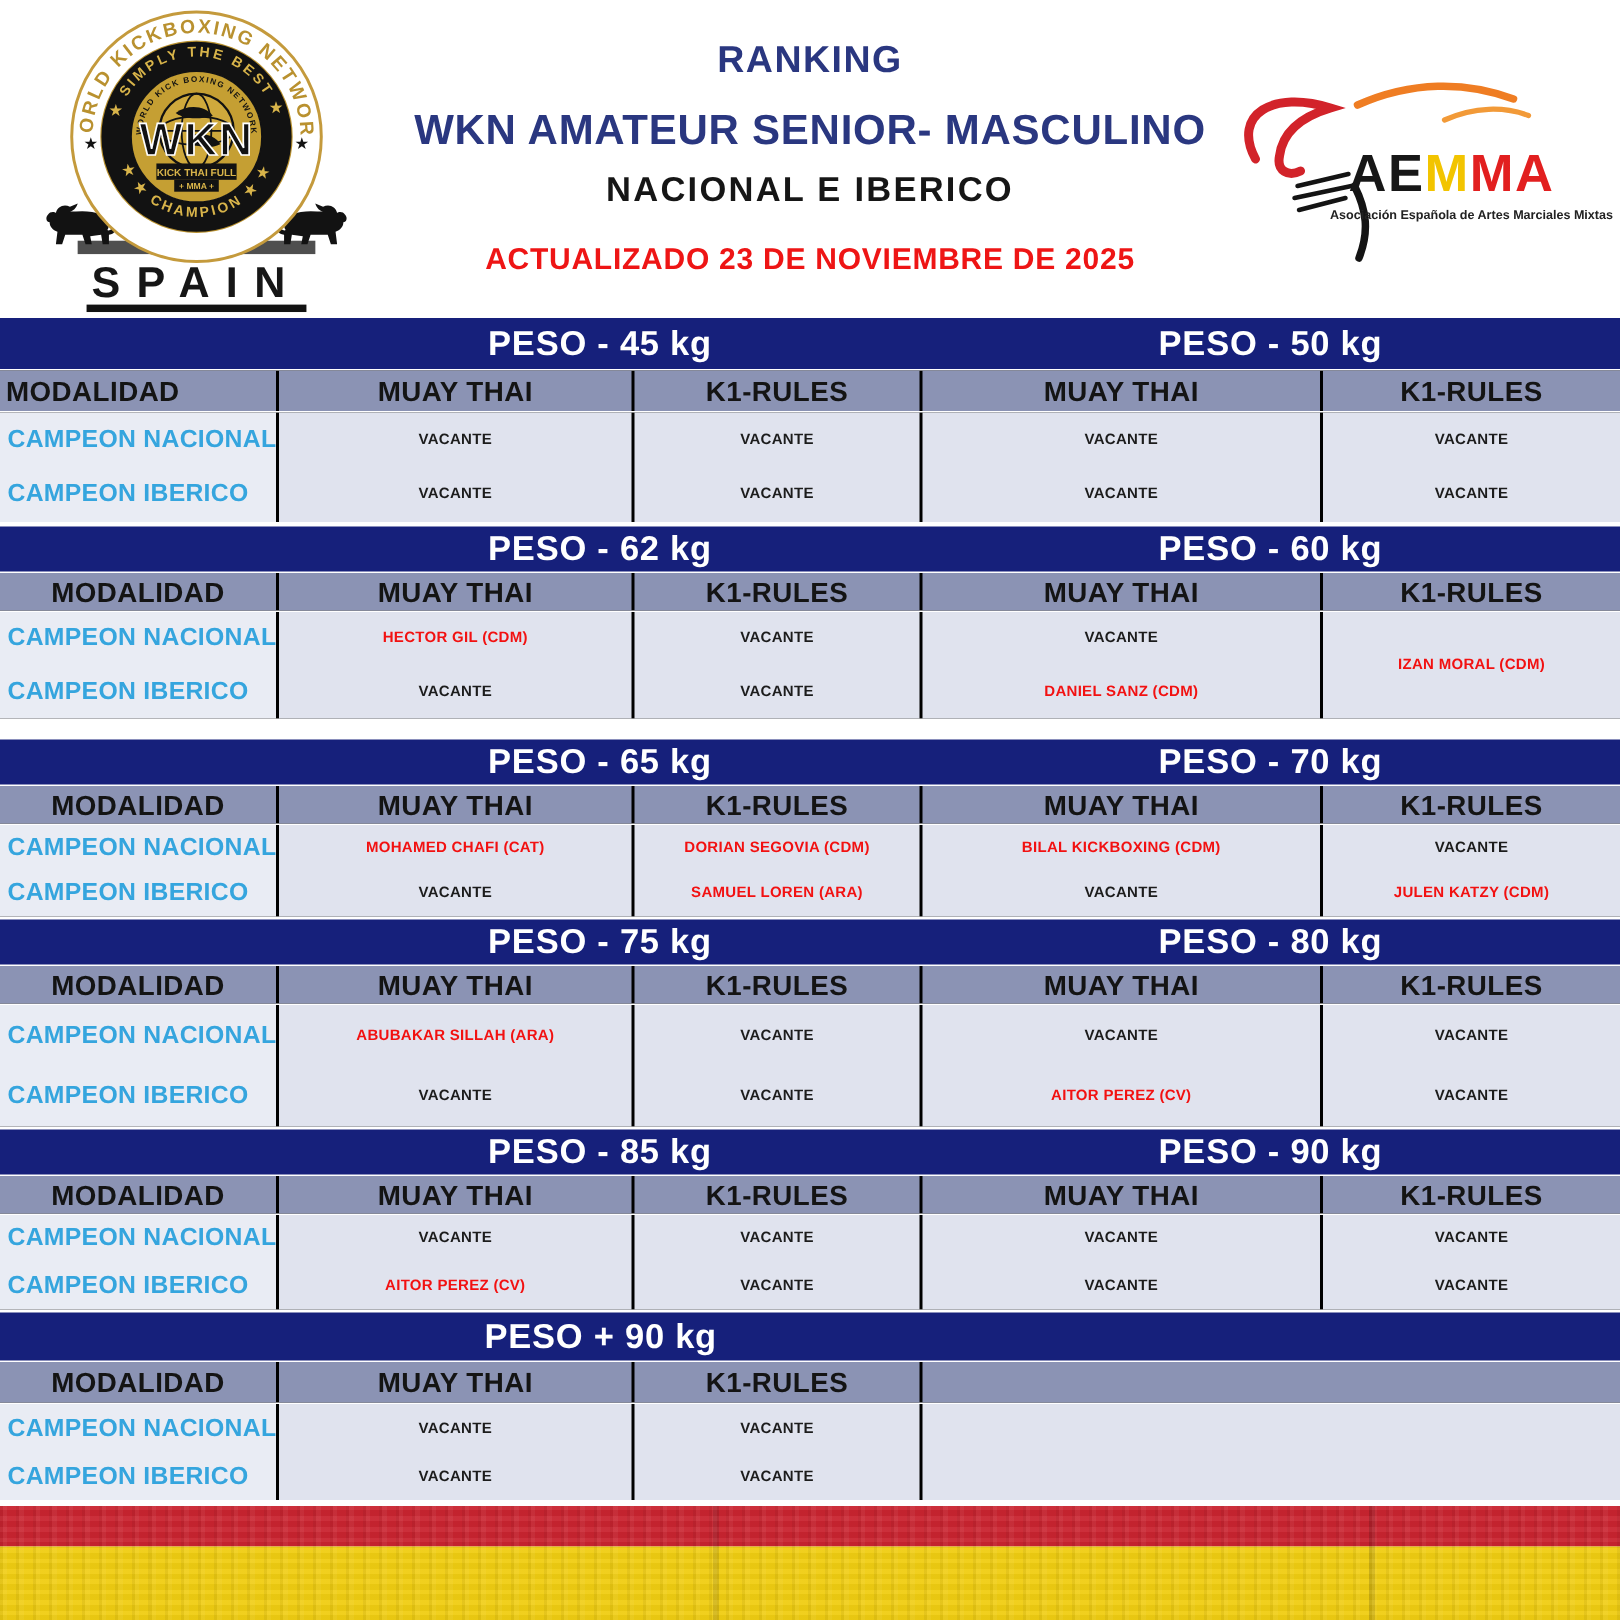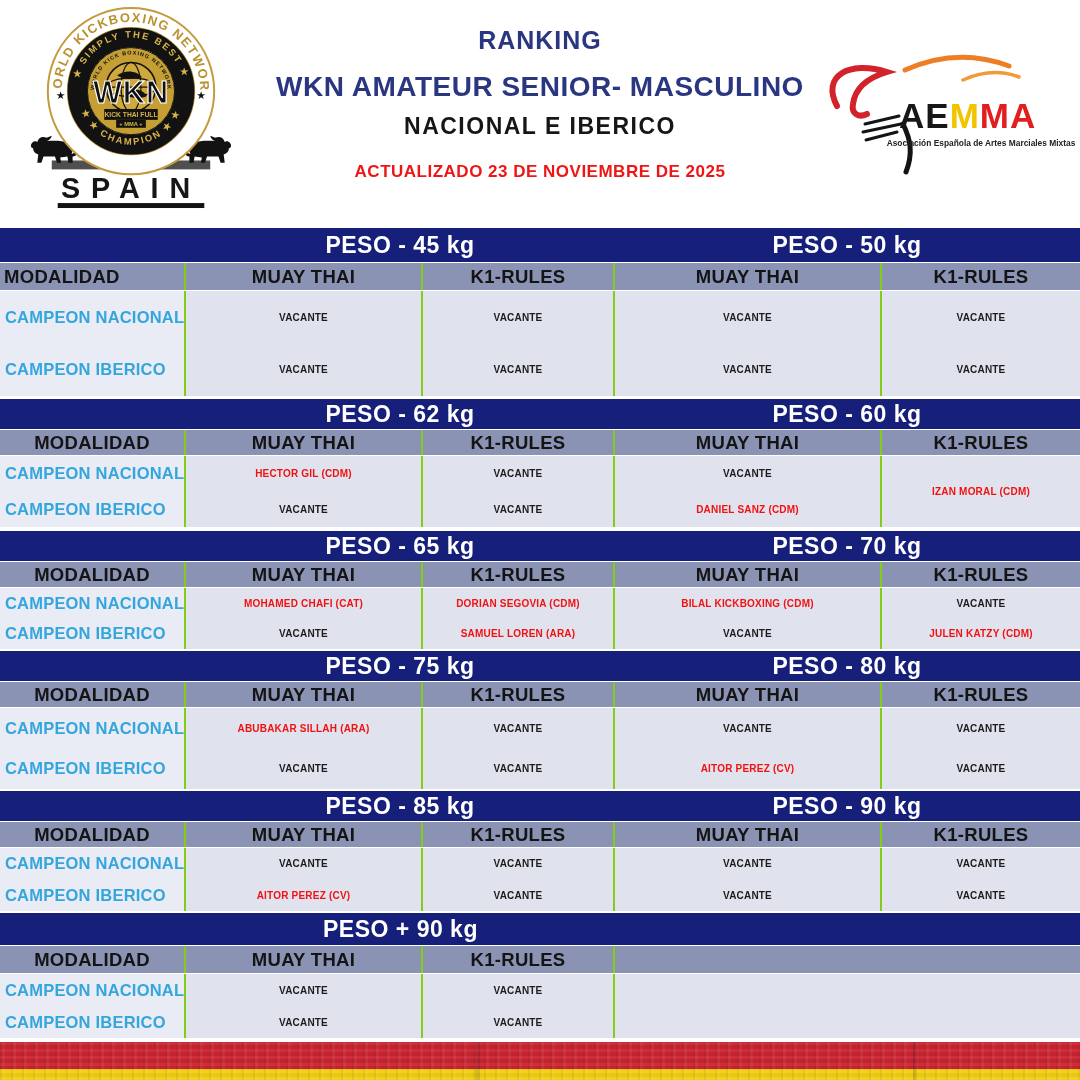--- a/index.html
+++ b/index.html
@@ -5,61 +5,61 @@
   html,body{margin:0;padding:0}
   body{width:1080px;height:1080px;background:#fff;overflow:hidden;
        font-family:"Liberation Sans",sans-serif;-webkit-font-smoothing:antialiased}
 
   
   .header{position:relative;height:210px;background:#fff}
   .titles{position:absolute;left:248px;width:584px;top:26px;text-align:center}
   .t1{font-size:25px;font-weight:bold;color:#2a3780;letter-spacing:1px}
   .t2{font-size:28px;font-weight:bold;color:#2a3780;margin-top:16px;letter-spacing:.5px}
   .t3{font-size:23px;font-weight:bold;color:#161616;margin-top:10px;letter-spacing:1.5px}
-  .t4{font-size:17px;font-weight:bold;color:#ee1515;margin-top:22px;letter-spacing:.5px}
+  .t4{font-size:20px;font-weight:bold;color:#ee1515;margin-top:22px;letter-spacing:.5px}
 
   .wkn{position:absolute;left:26px;top:4px;width:210px;height:206px}
   .aemma{position:absolute;left:813px;top:50px;width:264px;height:126px}
   .aemma svg{position:absolute;left:0;top:0}
   .aemma-text{position:absolute;left:86px;top:48px;font-size:35px;font-weight:bold;letter-spacing:1px;line-height:1;white-space:nowrap}
   .aemma-tag{position:absolute;left:66px;top:88px;width:204px;text-align:center;
              font-size:8.4px;font-weight:bold;color:#222;white-space:nowrap}
 
   
   .sec{display:flex;flex-direction:column;gap:1px;background:#fff}
   .band{position:relative;background:#16207b;color:#fff;font-weight:bold;flex:0 0 auto}
   .band .bt{position:absolute;top:50%;transform:translateY(-50%);text-align:center;
             font-size:23px;letter-spacing:.5px;white-space:nowrap}
   .bt-l{left:186px;width:428px}
   .bt-r{left:614px;width:466px}
   .bt-solo{left:186px;width:429px}
 
-  .grid{display:grid;grid-template-columns:184px 235px 190px 265px 198px;column-gap:2px;background:#84cc16}
+  .grid{display:grid;grid-template-columns:184px 235px 190px 265px 198px;column-gap:2px;background:#000000}
   .grid3{grid-template-columns:184px 235px 190px 465px}
 
   .sub{flex:0 0 auto}
   .sub .cell{background:#8b93b4;color:#141414;font-weight:bold;font-size:18.5px;
              display:flex;align-items:center;justify-content:center;letter-spacing:.3px}
   .sub .mod-left{justify-content:flex-start;padding-left:4px}
 
   .rows{flex:1 1 auto}
   .rows .col{display:flex;flex-direction:column}
   .labels{background:#e9ecf4}
   .label{flex:1;display:flex;align-items:center;padding-left:5px;color:#35a5de;
          font-weight:bold;font-size:16.5px;letter-spacing:.2px;white-space:nowrap}
   .vcol{background:#e0e3ee}
   .val{flex:1;display:flex;align-items:center;justify-content:center;
        font-weight:bold;font-size:10px;letter-spacing:.2px;white-space:nowrap;color:#1c1c1c}
   .sub .filler{background:#8b93b4}
   .rows .filler{background:#e0e3ee}
 
   
-  .s1{height:168px;margin-top:18px}.s1 .band{height:34px}.s1 .sub{height:27px}
+  .s1{height:136px;margin-top:2px}.s1 .band{height:34px}.s1 .sub{height:27px}
   .s2{height:128px;margin-top:3px}.s2 .band{height:30px}.s2 .sub{height:25px}
-  .s3{height:118px;margin-top:4px}.s3 .band{height:30px}.s3 .sub{height:25px}
+  .s3{height:118px;margin-top:14px}.s3 .band{height:30px}.s3 .sub{height:25px}
   .s4{height:138px;margin-top:2px}.s4 .band{height:30px}.s4 .sub{height:25px}
   .s5{height:120px;margin-top:2px}.s5 .band{height:30px}.s5 .sub{height:25px}
   .s6{height:125px;margin-top:2px}.s6 .band{height:32px}.s6 .sub{height:27px}
 
   
   .flag{position:relative;height:108px;margin-top:4px}
   .r1{height:27px;background:#c92430}
   .yy{height:52px;background:#f0cd12}
   .r2{height:29px;background:#c2202c}
   .flag::after{content:"";position:absolute;inset:0;pointer-events:none;background:

